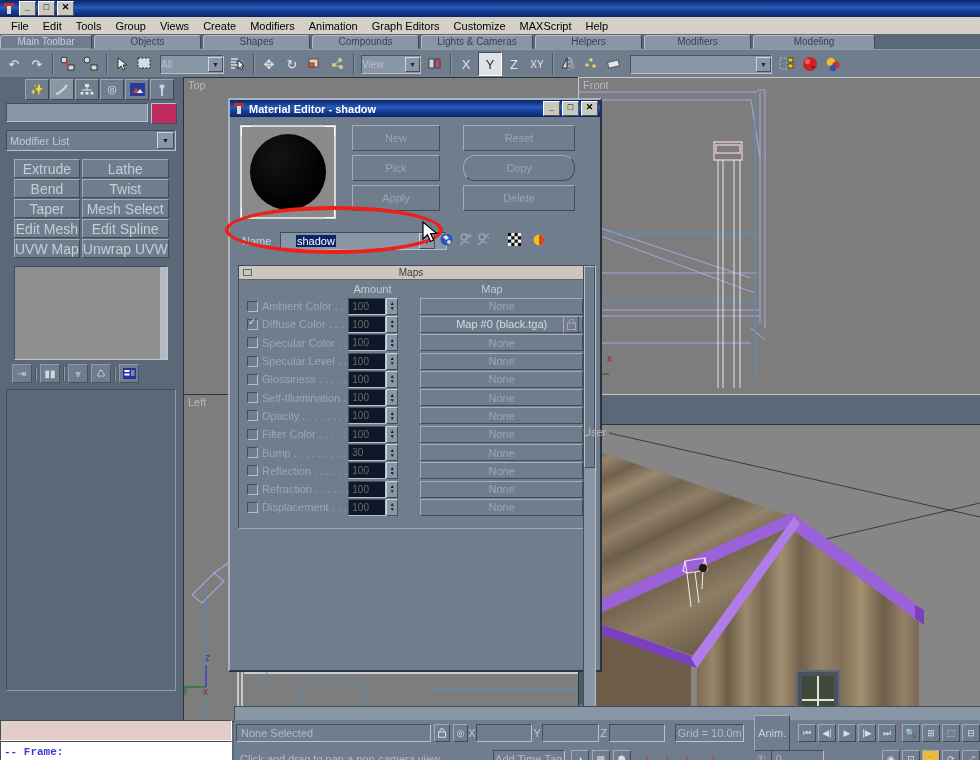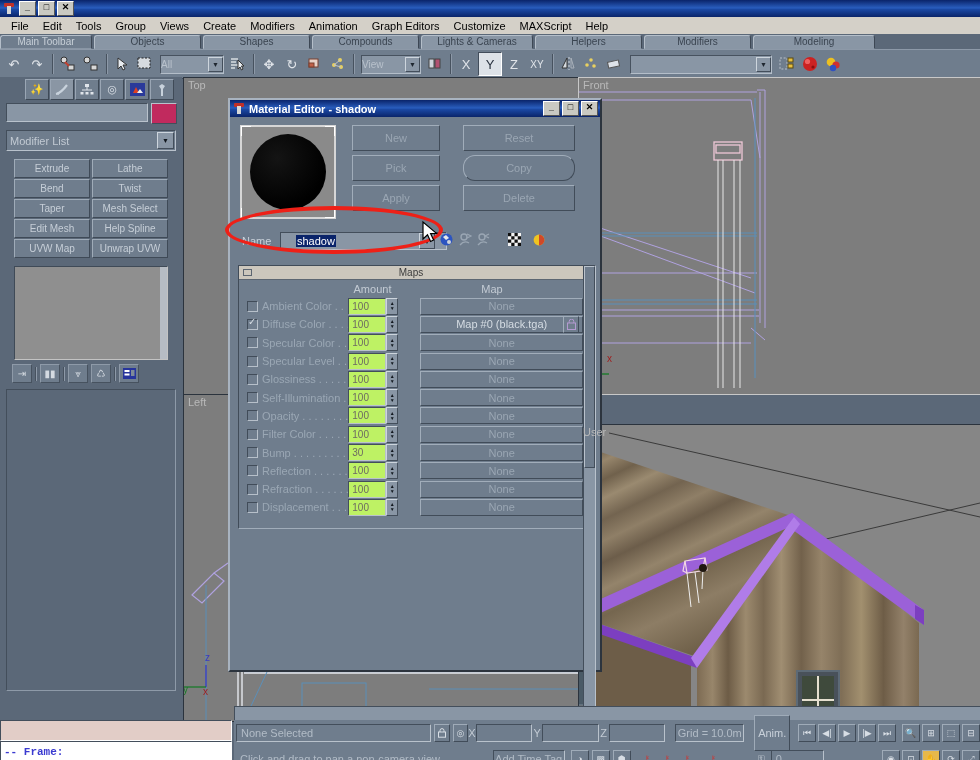--- a/index.html
+++ b/index.html
@@ -95,21 +95,21 @@
   .modlist .arrow {
     margin-left:auto; margin-right:1px; width:15px; height:15px; background:#8996a5;
     border:1px solid; border-color:#cdd5dd #434e5b #434e5b #cdd5dd;
     display:flex; align-items:center; justify-content:center; font-size:7px; color:#10161d;
   }
   .modgrid { display:grid; grid-template-columns:1fr 1fr; gap:1px 2px; margin:8px 14px 0 14px; }
   .modbtn {
     height:17px; background:#6f7d8d; border:1px solid;
     border-color:#9fabb8 #3f4a57 #3f4a57 #9fabb8;
     display:flex; align-items:center; justify-content:center;
-    font-size:10px; color:#c6ced7; white-space:nowrap;
+    font-size:14px; color:#c6ced7; white-space:nowrap;
   }
   .modstack {
     margin:8px 14px 0 14px; height:92px; background:#8f8f8f;
     border:1px solid; border-color:#3f4a57 #c3c3c3 #c3c3c3 #3f4a57; position:relative;
   }
   .modstack .sb { position:absolute; right:0; top:0; width:7px; height:100%; background:#b6bcc4; }
   .stackbtns { display:flex; align-items:center; gap:3px; margin:4px 0 0 12px; }
   .stackbtn { width:18px; height:17px; background:#6f7d8d; border:1px solid;
     border-color:#8e9aa8 #47525f #47525f #8e9aa8;
     display:flex;align-items:center;justify-content:center;font-size:10px;color:#d4dae1;}
@@ -158,21 +158,21 @@
     border-bottom:1px solid #5c6672; }
   .rollhead .minus { position:absolute; left:4px; top:3px; width:7px; height:5px;
     border:1px solid #5d6671; }
   .maps-hdr { display:flex; font-size:11px; color:#c3cbd4; padding:3px 0 2px 0; }
   .maprow { display:flex; align-items:center; height:18.3px; padding-left:8px; }
   .chk { width:9px; height:9px; background:#6f7d8d; border:1px solid;
     border-color:#414c59 #b7c0ca #b7c0ca #414c59; margin-right:4px; position:relative;
     flex:0 0 auto; }
   .chk.on::after { content:"✓"; position:absolute; left:0px; top:-4px; font-size:10px; color:#d6dde4;}
   .maplbl { width:94px; font-size:11px; color:#9aa7b4; white-space:nowrap; overflow:hidden; }
-  .spin { width:36px; height:15px; background:#bef264; border:1px solid;
+  .spin { width:36px; height:15px; background:#0f172a; border:1px solid;
     border-color:#434e5b #b9c2cc #b9c2cc #434e5b; font-size:10px; color:#6d6a62;
     display:flex; align-items:center; padding-left:3px; }
   .spinbtns { width:11px; height:15px; background:#8996a5; border:1px solid;
     border-color:#cdd5dd #434e5b #434e5b #cdd5dd; display:flex; flex-direction:column;
     align-items:center; justify-content:center; font-size:5px; color:#10161d; line-height:5px;}
   .mapbtn { width:175px; height:15px; margin-left:22px; background:#6f7d8d;
     border:1px solid; border-color:#a1adba #414c59 #414c59 #a1adba;
     display:flex; align-items:center; justify-content:center; font-size:11px; color:#9aa6b3; }
   .mapbtn.set { color:#d5dce3; }
   .lockbtn { position:absolute; right:4px; top:50px; width:14px; height:15px; background:#6f7d8d;
@@ -415,21 +415,21 @@
       <span class="arrow">▼</span>
     </div>
     <div class="modgrid" id="modgrid">
         <div class="modbtn">Extrude</div>
         <div class="modbtn">Lathe</div>
         <div class="modbtn">Bend</div>
         <div class="modbtn">Twist</div>
         <div class="modbtn">Taper</div>
         <div class="modbtn">Mesh Select</div>
         <div class="modbtn">Edit Mesh</div>
-        <div class="modbtn">Help Spline</div>
+        <div class="modbtn">Edit Spline</div>
         <div class="modbtn">UVW Map</div>
         <div class="modbtn">Unwrap UVW</div>
       </div>
     <div class="modstack">
       <div class="sb"></div>
     </div>
     <div class="stackbtns">
       <div class="stackbtn">⇥</div>
       <div class="stacksep"></div>
       <div class="stackbtn">▮▮</div>

